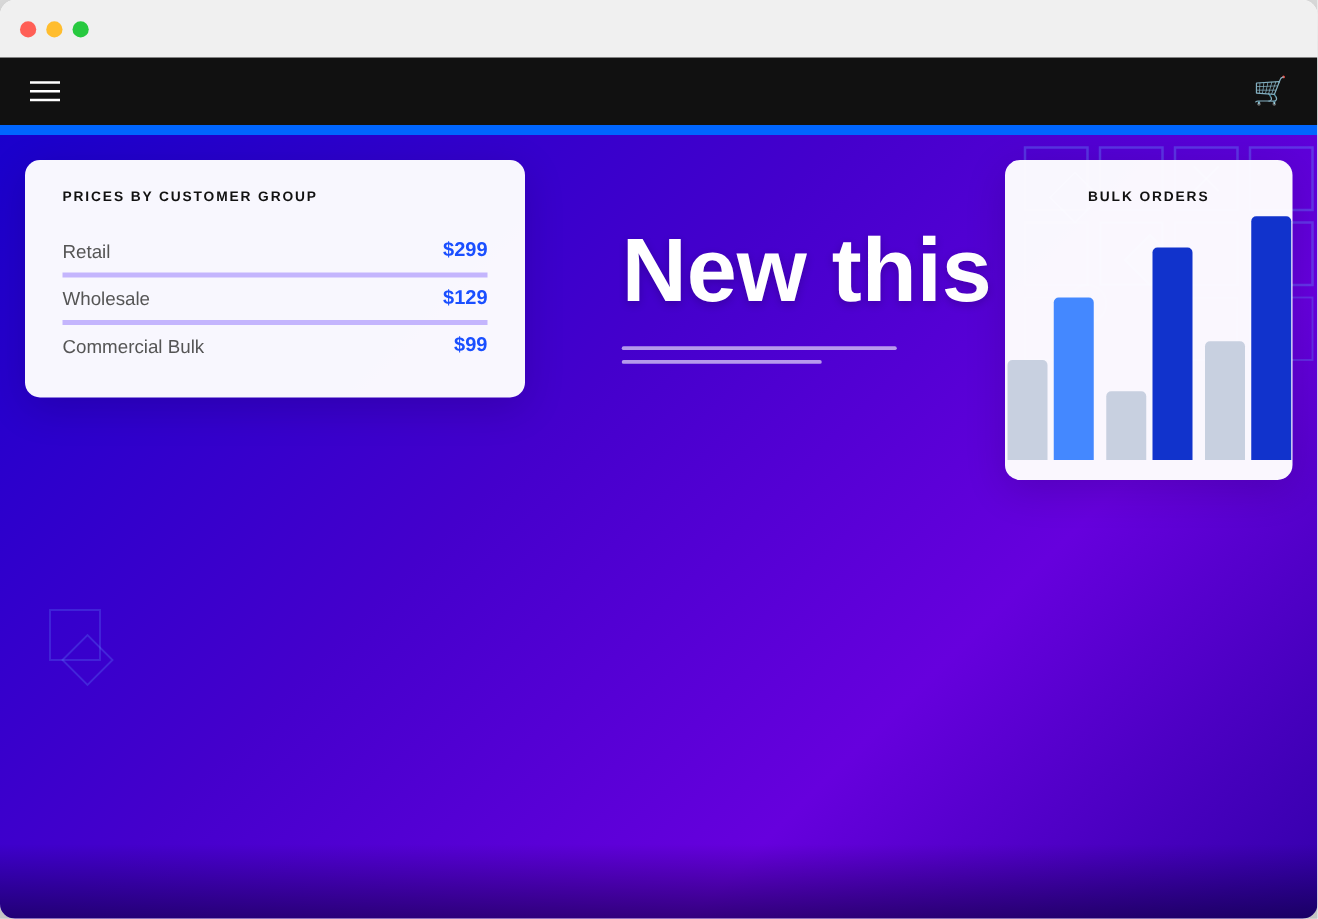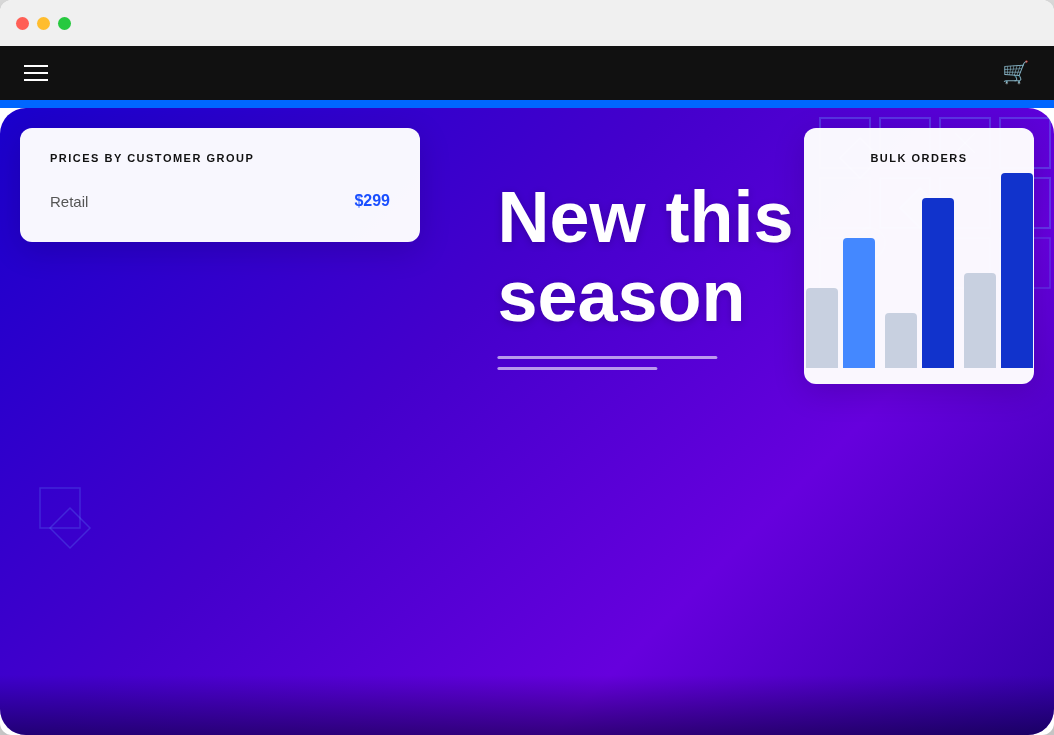--- a/index.html
+++ b/index.html
@@ -76,21 +76,20 @@
       background: #0066ff;
       height: 8px;
       flex-shrink: 0;
     }
 
     .hero-section {
       flex: 1;
       background: linear-gradient(135deg, #1a00cc 0%, #4400cc 40%, #6600dd 70%, #3300aa 100%);
       position: relative;
       overflow: hidden;
-      border-radius: 26px;
     }
 
     
     .prices-card {
       position: absolute;
       top: 20px;
       left: 20px;
       background: rgba(255,255,255,0.97);
       border-radius: 12px;
       padding: 24px 30px;
@@ -283,26 +282,33 @@
       <polygon points="50,420 70,400 90,420 70,440" fill="none" stroke="rgba(100,150,255,0.25)" stroke-width="1.5"></polygon>
     </svg>
 
     <div class="prices-card">
       <div class="prices-card-title">PRICES BY CUSTOMER GROUP</div>
 
       <div class="price-row">
         <span class="price-label">Retail</span>
         <span class="price-value">$299</span>
       </div>
+      <div class="price-row">
+        <span class="price-label">Wholesale</span>
+        <span class="price-value">$129</span>
+      </div>
+      <div class="price-row">
+        <span class="price-label">Commercial Bulk</span>
+        <span class="price-value">$99</span>
+      </div>
     </div>
 
     <div class="hero-headline">
       <h1>
         <span>New this</span><br>
-        <span>season</span>
       </h1>
       <div class="hero-dividers">
         <div class="hero-divider"></div>
         <div class="hero-divider"></div>
       </div>
     </div>
 
     <div class="bulk-card">
       <div class="bulk-card-title">BULK ORDERS</div>
       <div class="bar-chart">

